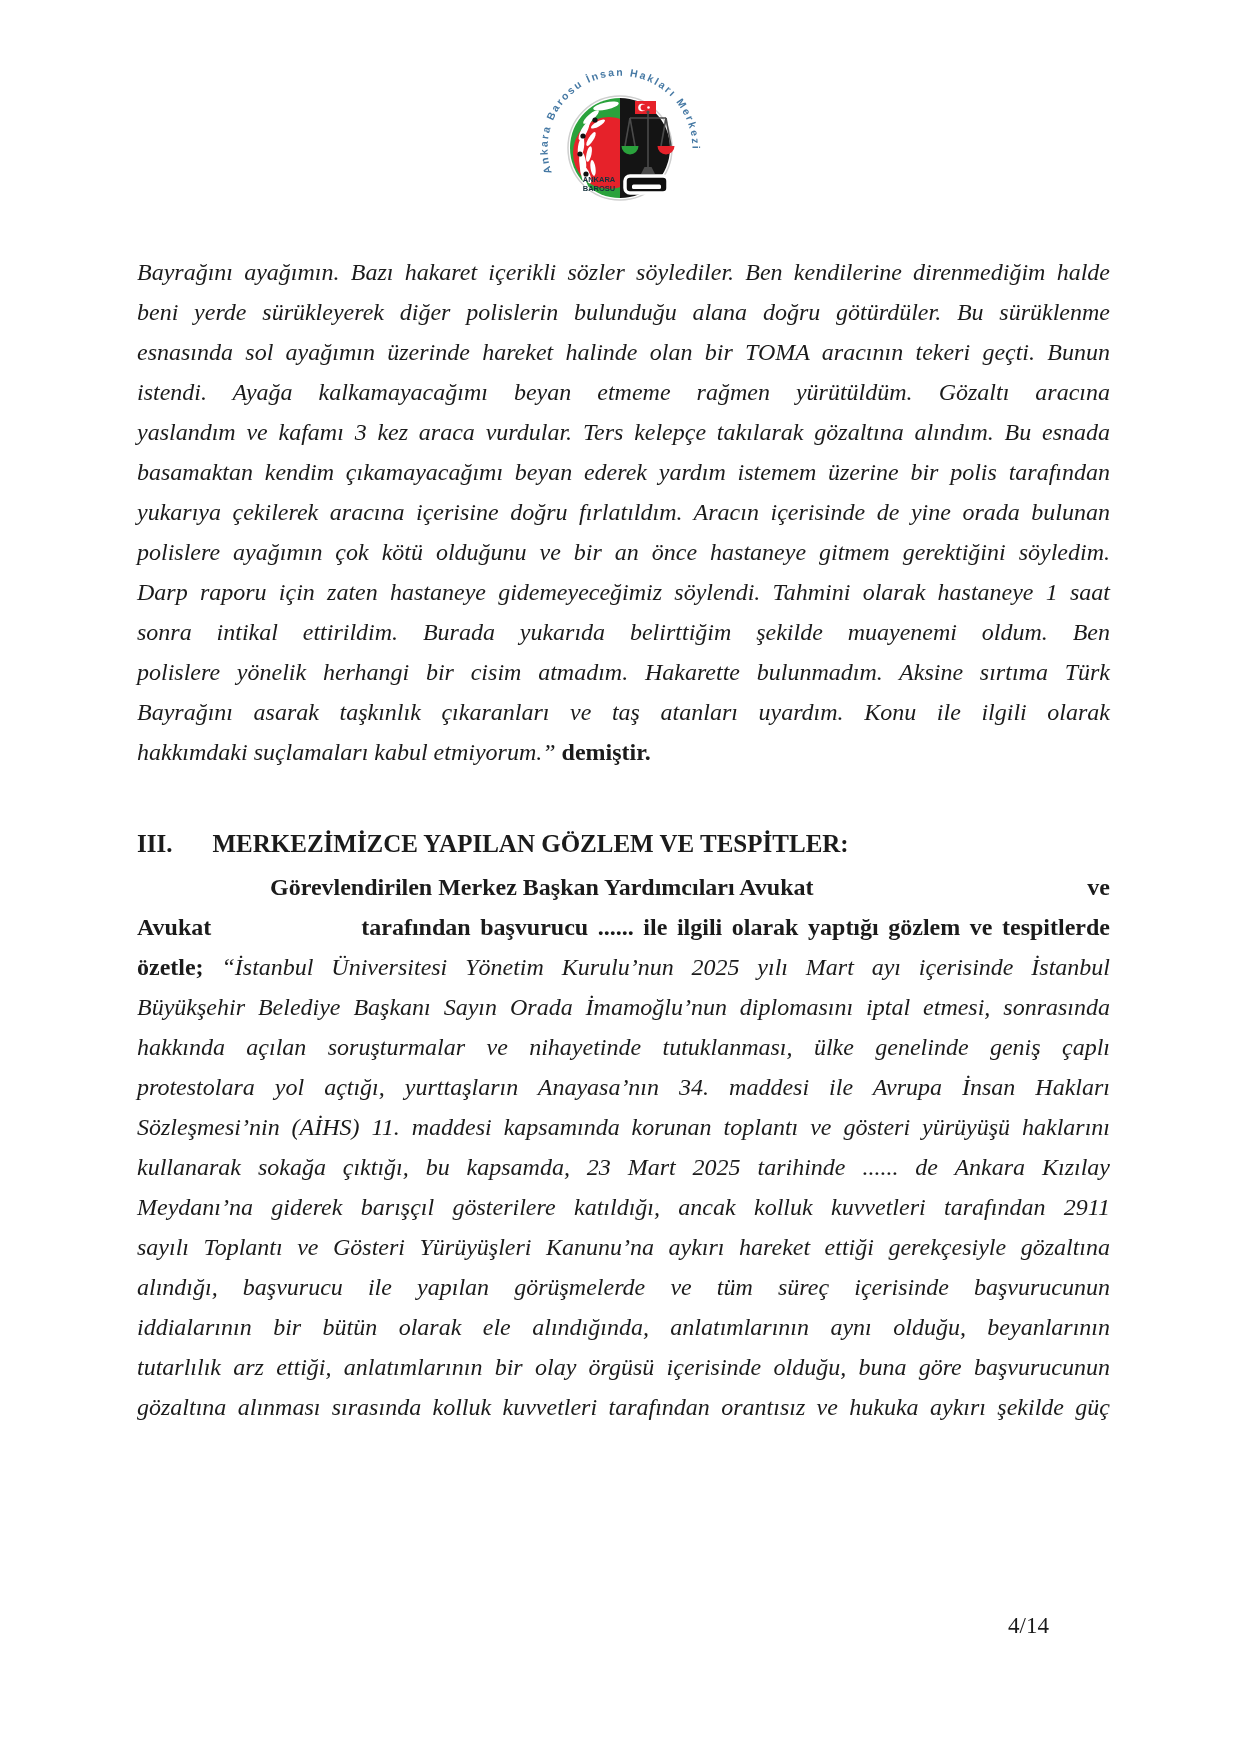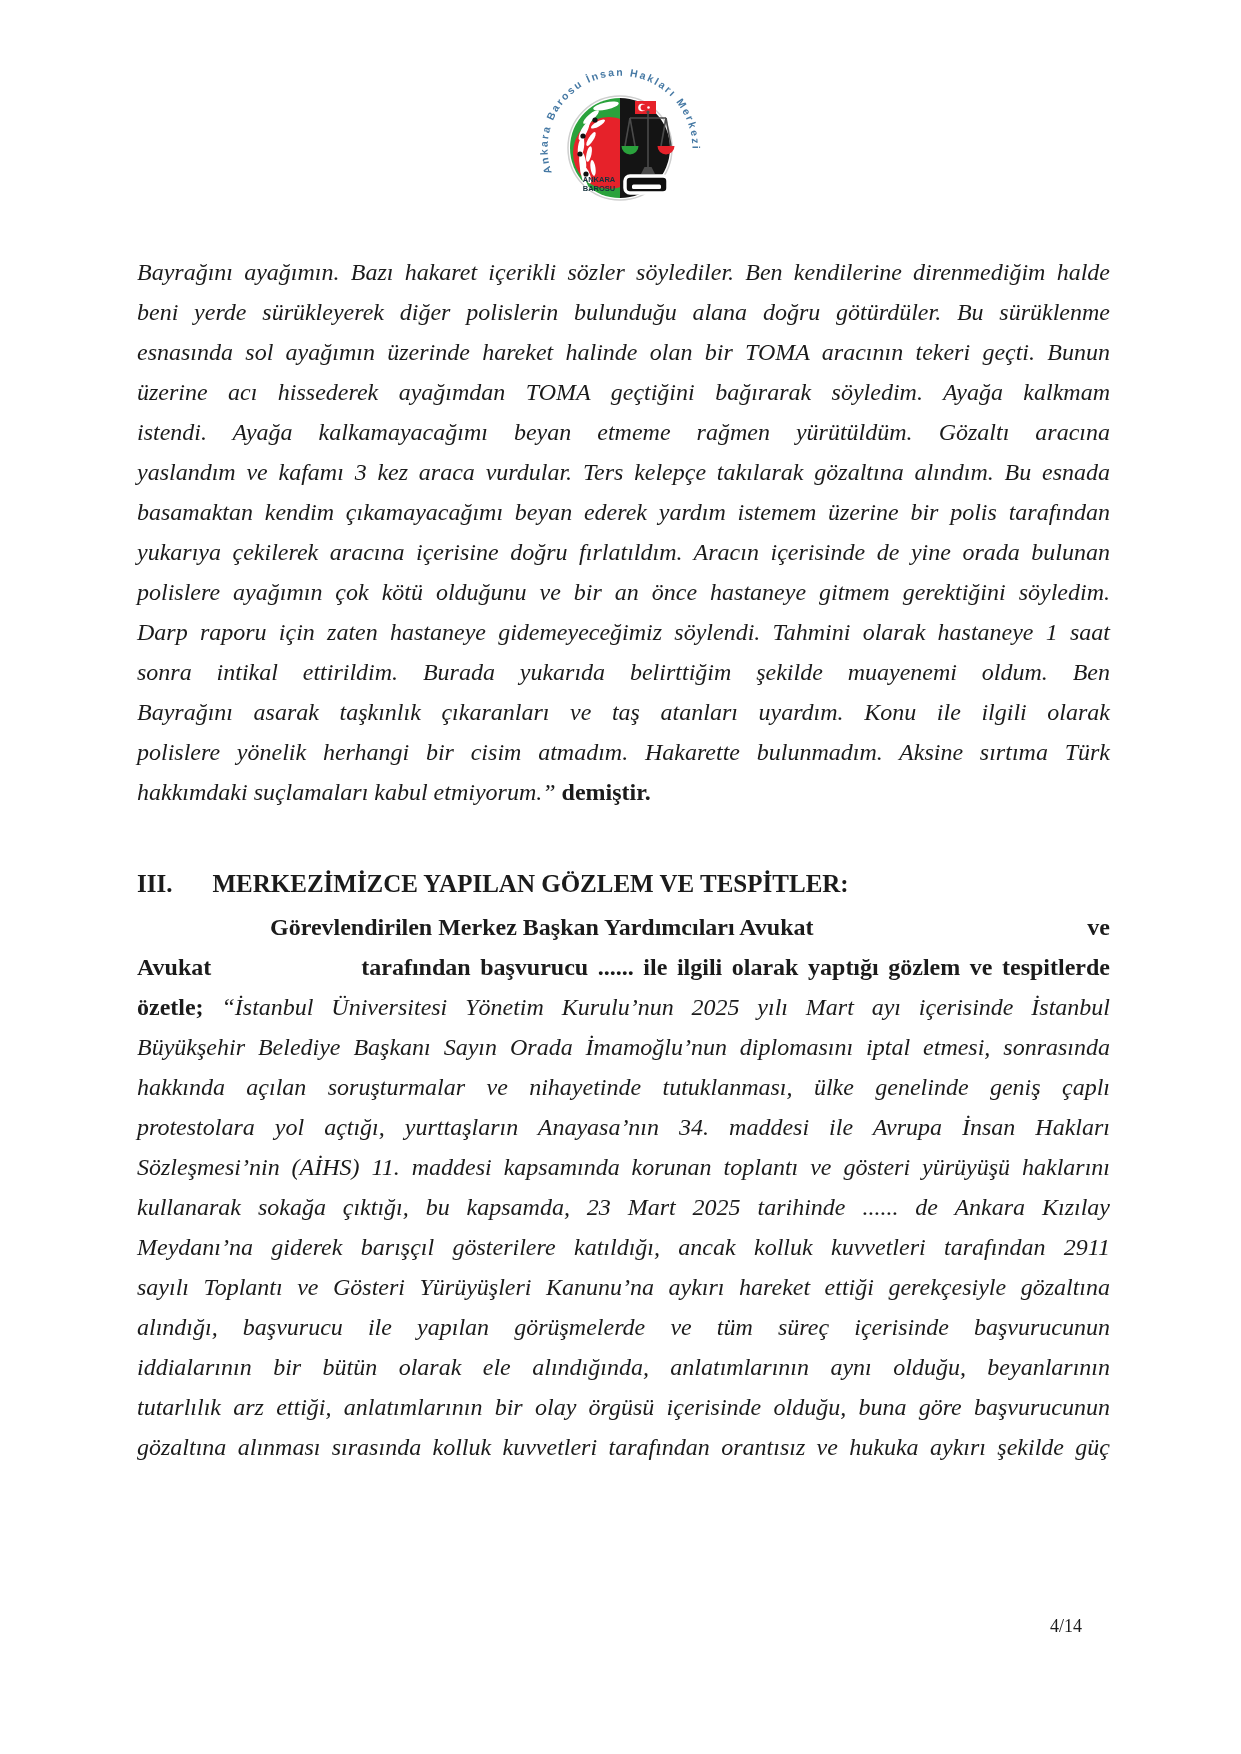--- a/index.html
+++ b/index.html
@@ -45,22 +45,22 @@
     white-space: nowrap;
   }
   .heading-gap { display: inline-block; width: 40px; }
   .obs { margin-top: 3px; }
   .indent-gap { display: inline-block; width: 133px; }
   .redact-gap-2 { display: inline-block; width: 150px; }
   .tail-right { float: right; }
   .page-number {
     position: absolute;
     top: 1612px;
-    left: 1050px;
-    font-size: 18px;
+    left: 1008px;
+    font-size: 23px;
     line-height: 28px;
     text-align: right;
   }
 </style>
 </head>
 <body>
 
 <div class="page">
 
   <div class="logo-wrap">
@@ -134,30 +134,29 @@
       <text x="114" y="137" text-anchor="middle" font-family="Liberation Sans, sans-serif" font-size="7.5" font-weight="bold" fill="#15323c">BAROSU</text>
     </svg>
   </div>
 
   <div class="content">
 
     <div>
       <div class="pline italic">Bayrağını ayağımın. Bazı hakaret içerikli sözler söylediler. Ben kendilerine direnmediğim halde</div>
       <div class="pline italic">beni yerde sürükleyerek diğer polislerin bulunduğu alana doğru götürdüler. Bu sürüklenme</div>
       <div class="pline italic">esnasında sol ayağımın üzerinde hareket halinde olan bir TOMA aracının tekeri geçti. Bunun</div>
-      <div class="pline italic">üzerine acı hissederek ayağımdan TOMA geçtiğini bağırarak söyledim. Ayağa kalkmam</div>
       <div class="pline italic">istendi. Ayağa kalkamayacağımı beyan etmeme rağmen yürütüldüm. Gözaltı aracına</div>
       <div class="pline italic">yaslandım ve kafamı 3 kez araca vurdular. Ters kelepçe takılarak gözaltına alındım. Bu esnada</div>
       <div class="pline italic">basamaktan kendim çıkamayacağımı beyan ederek yardım istemem üzerine bir polis tarafından</div>
       <div class="pline italic">yukarıya çekilerek aracına içerisine doğru fırlatıldım. Aracın içerisinde de yine orada bulunan</div>
       <div class="pline italic">polislere ayağımın çok kötü olduğunu ve bir an önce hastaneye gitmem gerektiğini söyledim.</div>
       <div class="pline italic">Darp raporu için zaten hastaneye gidemeyeceğimiz söylendi. Tahmini olarak hastaneye 1 saat</div>
       <div class="pline italic">sonra intikal ettirildim. Burada yukarıda belirttiğim şekilde muayenemi oldum. Ben</div>
+      <div class="pline italic">polislere yönelik herhangi bir cisim atmadım. Hakarette bulunmadım. Aksine sırtıma Türk</div>
       <div class="pline italic">Bayrağını asarak taşkınlık çıkaranları ve taş atanları uyardım. Konu ile ilgili olarak</div>
-      <div class="pline italic">polislere yönelik herhangi bir cisim atmadım. Hakarette bulunmadım. Aksine sırtıma Türk</div>
       <div class="pline lastline">
         <span class="italic">hakkımdaki suçlamaları kabul etmiyorum.”</span><span class="upright"> demiştir.</span>
       </div>
     </div>
 
     <div class="heading">
       <span>III.</span><span class="heading-gap"></span><span>MERKEZİMİZCE YAPILAN GÖZLEM VE TESPİTLER:</span>
     </div>
 
     <div class="obs">

